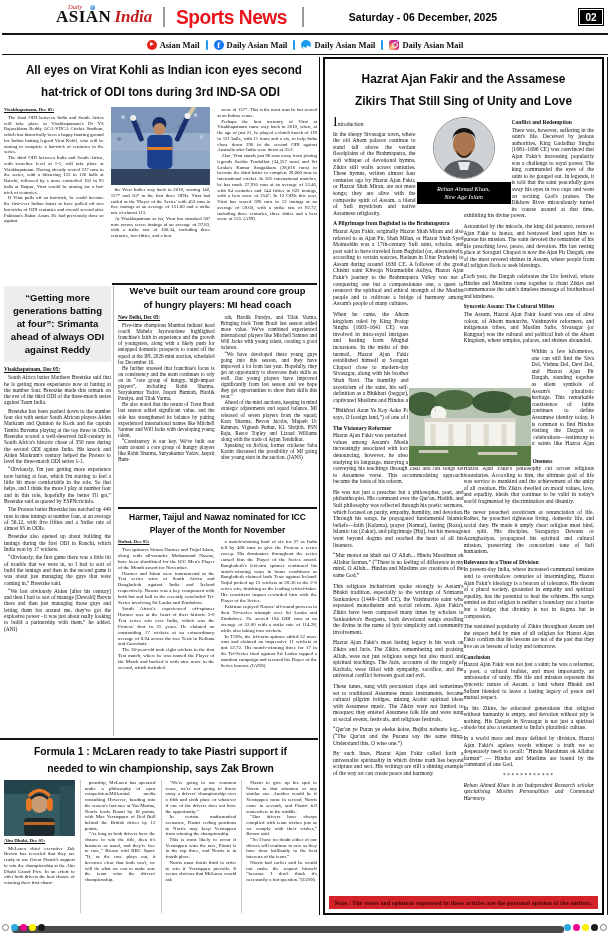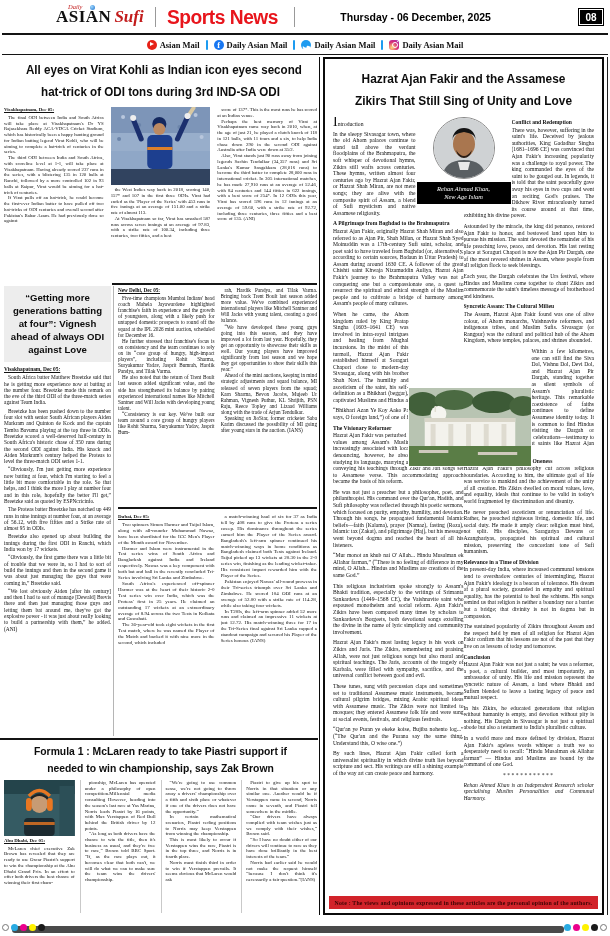--- a/index.html
+++ b/index.html
@@ -116,27 +116,27 @@
 </style>
 </head>
 <body>
 
 <div class="page">
 
   <div class="mast">
     <div class="logo">
       <span class="logo-daily">Daily</span>
       <span class="logo-globe"></span>
-      <span class="logo-asian">ASIAN</span><span class="logo-mail">Sufi</span>
+      <span class="logo-asian">ASIAN</span><span class="logo-mail">India</span>
     </div>
     <div class="m-sep"></div>
     <div class="section-title">Sports News</div>
     <div class="m-sep"></div>
-    <div class="mast-date">Thursday - 06  December, 2025</div>
-    <div class="pagebox">08</div>
+    <div class="mast-date">Saturday - 06  December, 2025</div>
+    <div class="pagebox">02</div>
   </div>
   <div class="rule1"></div>
 
   <div class="social">
     <div class="s-item">
       <span class="s-ico yt"></span>
       <span class="s-label">Asian Mail</span>
     </div>
     <div class="s-sep"></div>
     <div class="s-item">
@@ -207,38 +207,42 @@
           <p class="blk blk-p">Also, Virat stands just 90 runs away from joining legends Sachin Tendulkar (34,357 runs) and Sri Lanka's Kumar Sangakkara (28,016 runs) to become the third batter to complete 28,000 runs in international cricket. In 305 international matches, he has made 27,910 runs at an average of 52.46, with 84 centuries and 144 fifties in 622 innings, with a best score of 254*. In 12 ODIs this year, Virat has scored 596 runs in 12 innings at an average of 59.60, with a strike rate of 92.72, including three centuries, three fifties and a best score of 135. (ANI)</p>
         </div>
     </div>
   </div>
   <div class="rule-a1"></div>
 
   <div class="brz">
     <div class="brz-titlebox">
         <div class="hl-line">“Getting more</div>
         <div class="hl-line">generations batting</div>
-        <div class="hl-line">at four”: Vignesh</div>
+        <div class="hl-line">at four”: Srimanta</div>
         <div class="hl-line">ahead of always ODI</div>
-        <div class="hl-line">against Love</div>
+        <div class="hl-line">against Reddy</div>
       </div>
     <div class="dateline">Visakhapatnam, Dec 05:</div>
     <div class="brz-body">
         <p class="blk blk-p">South Africa batter Matthew Breetzke said that he is getting more experience now at batting at the number four. Breetzke made this remark on the eve of the third ODI of the three-match series against Team India.</p>
         <p class="blk blk-p">Breetzke has been pushed down to the number four slot with senior South African players Aiden Markram and Quinton de Kock and the captain Temba Bavuma playing at the top three in ODIs. Breetzke scored a well-deserved half-century in South Africa's historic chase of 350 runs during the second ODI against India. His knock and Aiden Markram's century helped the Proteas to level the three-match ODI series 1-1.</p>
         <p class="blk blk-p">“Obviously, I'm just getting more experience now batting at four, which I'm starting to feel a little bit more comfortable in the role. So that helps, and I think the more I play at number four and in this role, hopefully the better I'll get,” Breetzke said as quoted by ESPNcricinfo.</p>
         <p class="blk blk-p">The Proteas batter Breetzke has notched up 449 runs in nine innings at number four, at an average of 56.12, with five fifties and a Strike rate of almost 95 in ODIs.</p>
         <p class="blk blk-p">Breetzke also opened up about building the innings during the first ODI in Ranchi, which India won by 17 wickets.</p>
         <p class="blk blk-p">“Obviously, the first game there was a little bit of trouble that we were in, so I had to sort of build the innings and then in the second game it was about just managing the guys that were coming in,” Breetzke said.</p>
         <p class="blk blk-p">“We lost obviously Aiden [after his century] and then I had to sort of manage [Dewald] Brevis there and then just managing those guys and letting them bat around me, they've got the explosive power - it was just about really looking to build a partnership with them,” he added. (ANI)</p>
       </div>
   </div>
   <div class="vrule-brz"></div>
 
   <div class="mi">
+    <div>
+        <div class="hl-line">We've built our team around core group</div>
+        <div class="hl-line">of hungry players: MI head coach</div>
+      </div>
     <div class="mi-cols cols">
       <div class="col">
         <div class="dateline">New Delhi, Dec 05:</div>
         <div>
             <p class="blk blk-p">Five-time champions Mumbai Indians' head coach Mahela Jayawardene highlighted franchise's faith in experience and the growth of youngsters, along with a likely push for untapped domestic prospects to round off the squad at the IPL 2026 mini auction, scheduled for December 16.</p>
             <p class="blk blk-p">He further stressed that franchise's focus is on consistency and the team continues to rely on its “core group of hungry, high-impact players”, including Rohit Sharma, Suryakumar Yadav, Jasprit Bumrah, Hardik Pandya, and Tilak Varma.</p>
             <p class="blk blk-p">He also noted that the return of Trent Boult last season added significant value, and the side has strengthened its balance by pairing experienced international names like Mitchell Santner and Will Jacks with developing young talent.</p>
             <p class="blk blk-p">“Consistency is our key. We've built our team around a core group of hungry players like Rohit Sharma, Suryakumar Yadav, Jasprit Bum-</p>
           </div>
       </div>
@@ -248,20 +252,24 @@
             <p class="blk blk-p">“We have developed these young guys going into this season, and they have improved a lot from last year. Hopefully, they get an opportunity to showcase their skills as well. Our young players have improved significantly from last season and we hope they get opportunities to show their skills this year.”</p>
             <p class="blk blk-p">Ahead of the mini auctions, keeping in mind strategic adjustments and squad balance, MI released of seven players from the squad; Karn Sharma, Bevon Jacobs, Mujeeb Ur Rahman, Vignesh Puthur, KL Shrijith, PSN Raju, Reece Topley and Lizaad Williams along with the trade of Arjun Tendulkar.</p>
             <p class="blk blk-p">Speaking on JioStar, former cricketer Saba Karim discussed the possibility of MI going after young stars in the auction. (IANS)</p>
           </div>
       </div>
     </div>
   </div>
   <div class="rule-mi"></div>
 
   <div class="icc">
+    <div>
+        <div class="hl-line">Harmer, Taijul and Nawaz nominated for ICC</div>
+        <div class="hl-line">Player of the Month for November</div>
+      </div>
     <div class="icc-cols cols">
       <div class="col">
         <div class="dateline">Dubai, Dec 05:</div>
         <div>
             <p class="blk blk-p">Two spinners Simon Harmer and Taijul Islam, along with all-rounder Muhammad Nawaz, have been shortlisted for the ICC Men's Player of the Month award for November.</p>
             <p class="blk blk-p">Harmer and Islam were instrumental in the Test series wins of South Africa and Bangladesh against India and Ireland respectively. Nawaz was a key component with both bat and ball in the recently concluded Tri-Series involving Sri Lanka and Zimbabwe.</p>
             <p class="blk blk-p">South Africa's experienced off-spinner Harmer was at the heart of their historic 2-0 Test series win over India, which was the Proteas' first in 25 years. He claimed an outstanding 17 wickets at an extraordinary average of 8.94 across the two Tests in Kolkata and Guwahati.</p>
             <p class="blk blk-p">The 36-year-old took eight wickets in the first Test match, where he was named the Player of the Match and backed it with nine more in the second, which included</p>
           </div>
       </div>

